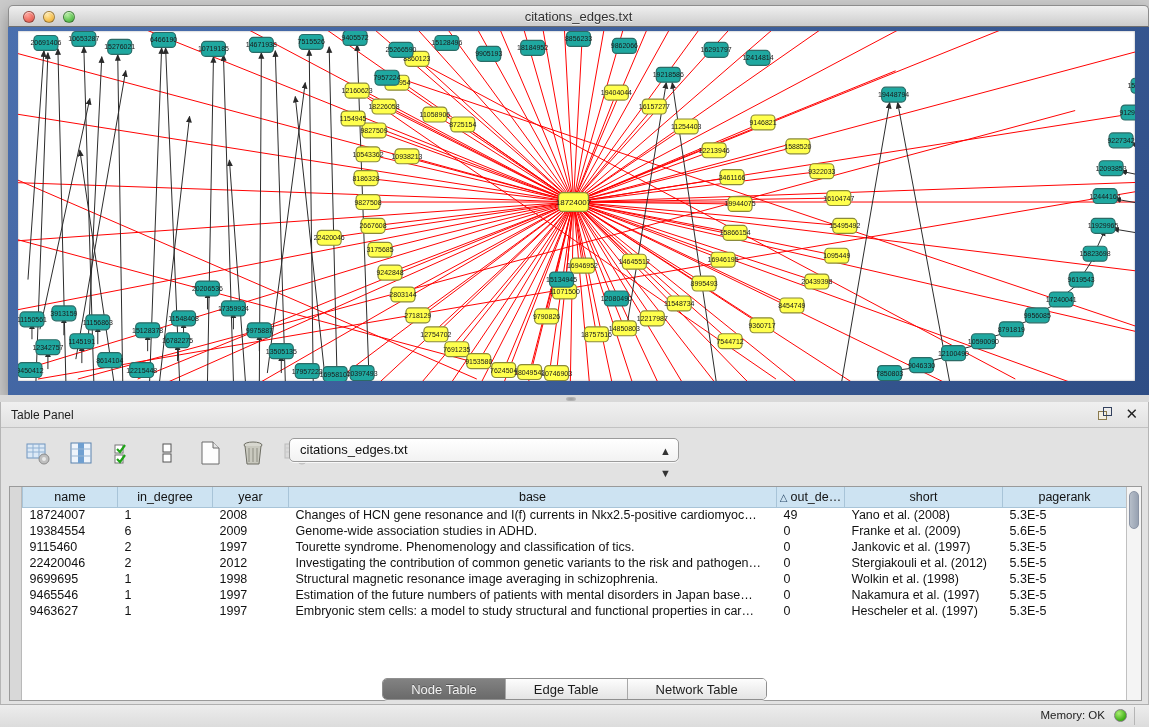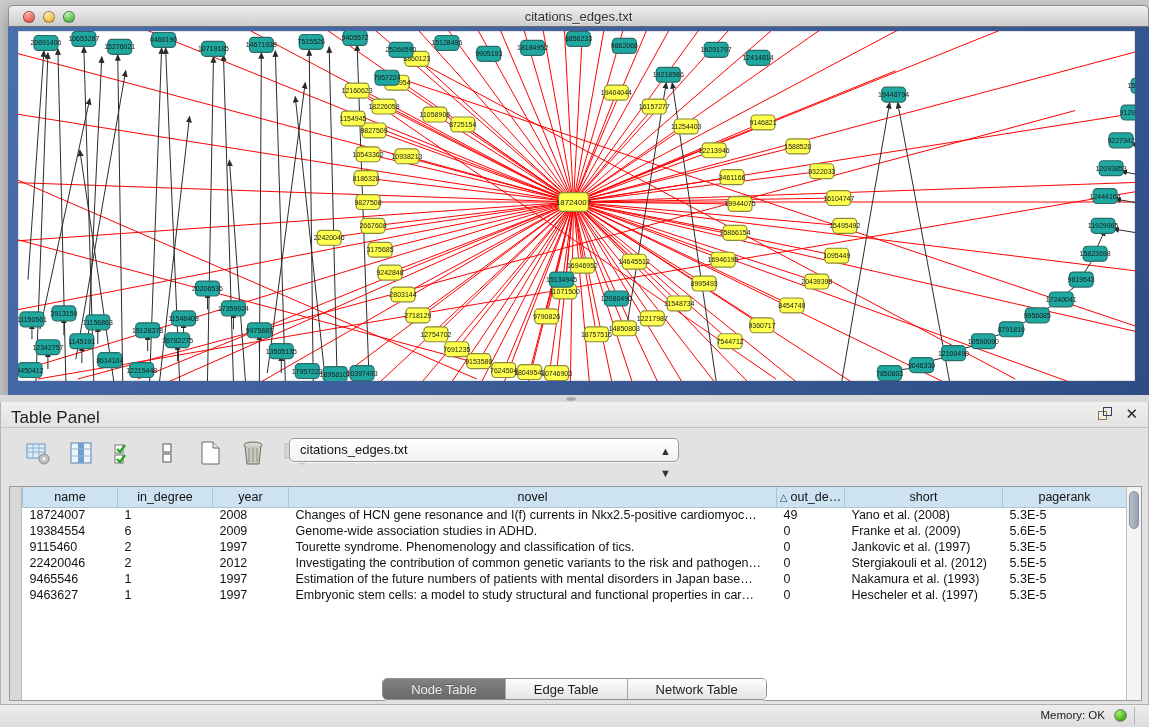--- a/index.html
+++ b/index.html
@@ -28,21 +28,21 @@
   
   .splitter { position:absolute; left:0; top:395px; width:1149px; height:7px; background:#d9d9d9; }
   .splitter .grip { position:absolute; left:566px; top:2px; width:10px; height:4px; border-radius:2px;
                     background:radial-gradient(#9a9a9a,#c6c6c6); }
 
   
   .table-panel { position:absolute; left:0; top:402px; width:1149px; height:325px; background:#e2e2e2;
                  border-left:1px solid #b5b5b5; border-right:1px solid #b5b5b5; }
   .tp-header { height:26px; background:linear-gradient(#f0f0f0,#e2e2e2); border-bottom:1px solid #c2c2c2;
                position:relative; }
-  .tp-title { position:absolute; left:10px; top:6px; font-size:17px; color:#1e1e1e; }
+  .tp-title { position:absolute; left:10px; top:6px; font-size:12px; color:#1e1e1e; }
   .tp-header-icons { position:absolute; right:10px; top:4px; display:flex; gap:12px; align-items:center; }
   .float-icon { width:16px; height:16px; position:relative; }
   .float-icon .sq1 { position:absolute; left:1px; top:5px; width:9px; height:9px; border:1px solid #8a7a4e; background:#f4efe2; }
   .float-icon .sq2 { position:absolute; left:6px; top:1px; width:9px; height:9px; border:1px solid #33415e; }
   .close-x { font-size:15px; font-weight:bold; color:#222; line-height:16px; cursor:default; }
 
   .toolbar { height:52px; position:relative; }
   .tb-icons { position:absolute; left:22px; top:10px; display:flex; align-items:center; gap:13px; }
   .tb-icon { width:30px; height:30px; display:flex; align-items:center; justify-content:center; }
   .fx { font-family:"Liberation Serif","DejaVu Serif",serif; font-style:italic; font-weight:bold; font-size:15px; color:#222; }
@@ -788,21 +788,21 @@
             <col style="width:488px">
           <col style="width:68px">
             <col style="width:158px">
             <col style="width:124px">
         </colgroup>
         <thead>
           <tr>
             <th><span>name</span></th>
             <th><span>in_degree</span></th>
             <th><span>year</span></th>
-            <th><span>novel</span></th>
+            <th><span>base</span></th>
             <th><span class="sort-tri">△</span><span>out_de…</span></th>
             <th><span>short</span></th>
             <th><span>pagerank</span></th>
           </tr>
         </thead>
         <tbody id="tbody">
             <tr>
               <td>18724007</td>
               <td>1</td>
               <td>2008</td>
@@ -832,26 +832,35 @@
             <tr>
               <td>22420046</td>
               <td>2</td>
               <td>2012</td>
               <td>Investigating the contribution of common genetic variants to the risk and pathogen…</td>
               <td>0</td>
               <td>Stergiakouli et al. (2012)</td>
               <td>5.5E-5</td>
             </tr>
             <tr>
+              <td>9699695</td>
+              <td>1</td>
+              <td>1998</td>
+              <td>Structural magnetic resonance image averaging in schizophrenia.</td>
+              <td>0</td>
+              <td>Wolkin et al. (1998)</td>
+              <td>5.3E-5</td>
+            </tr>
+            <tr>
               <td>9465546</td>
               <td>1</td>
               <td>1997</td>
               <td>Estimation of the future numbers of patients with mental disorders in Japan base…</td>
               <td>0</td>
-              <td>Nakamura et al. (1993)</td>
+              <td>Nakamura et al. (1997)</td>
               <td>5.3E-5</td>
             </tr>
             <tr>
               <td>9463627</td>
               <td>1</td>
               <td>1997</td>
               <td>Embryonic stem cells: a model to study structural and functional properties in car…</td>
               <td>0</td>
               <td>Hescheler et al. (1997)</td>
               <td>5.3E-5</td>

